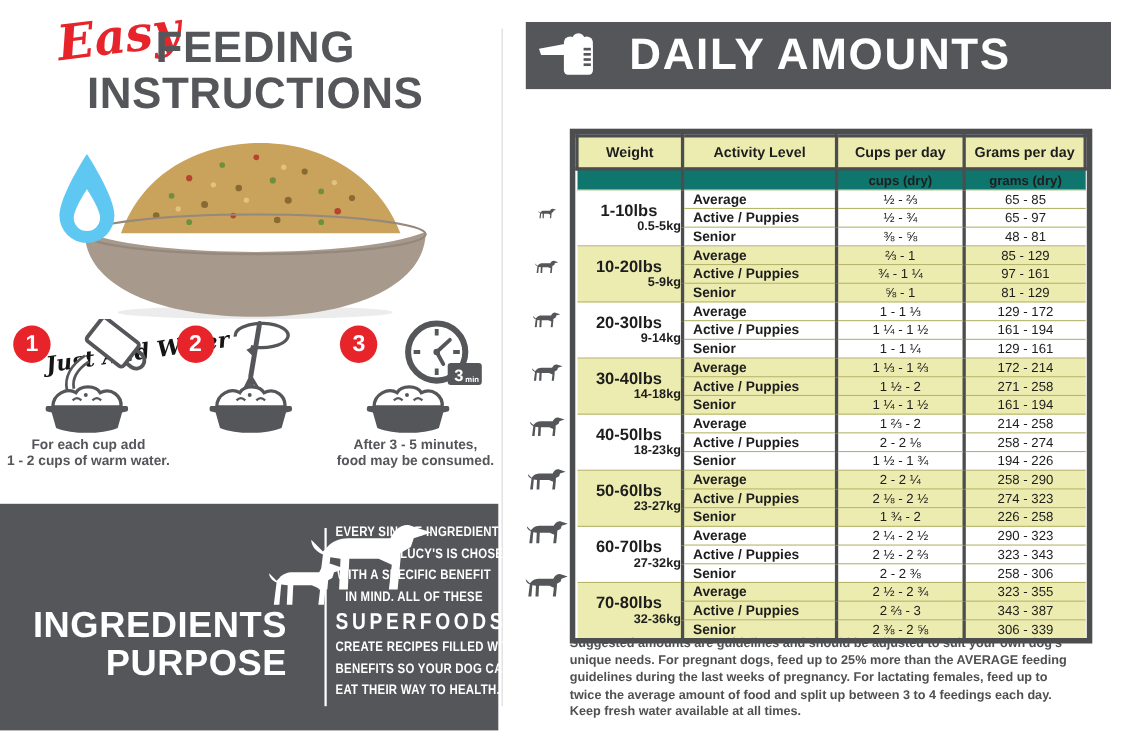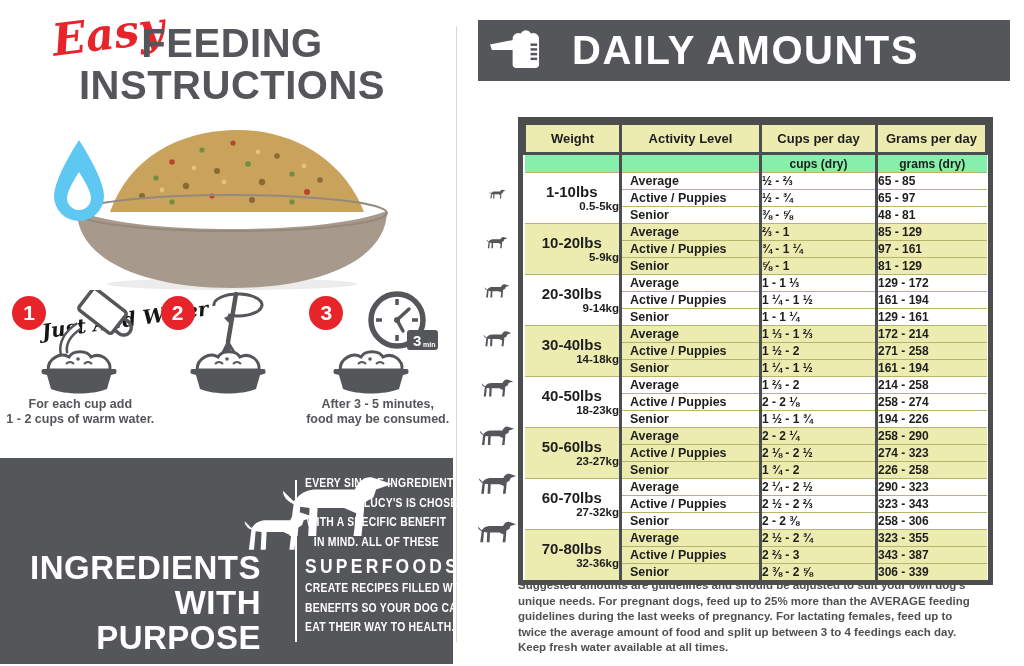--- a/index.html
+++ b/index.html
@@ -38,30 +38,30 @@
           display:flex;align-items:center;}
   .banner svg{margin-left:12px;}
   .btitle{color:#fff;font-weight:800;font-size:40px;letter-spacing:1.5px;margin-left:16px;}
   .gutter{position:absolute;left:477px;top:170px;width:40px;height:386px;
           display:flex;flex-direction:column;}
   .dogslot{flex:1;display:flex;align-items:center;justify-content:center;}
   .tablewrap{position:absolute;left:518px;top:117px;border:5px solid #4c4d4f;background:#fff;}
   table.daily{border-collapse:collapse;table-layout:fixed;width:462px;}
   .daily th{background:#ececb0;border:3px solid #4c4d4f;font-size:13px;font-weight:700;
             padding:6px 0;color:#1d1d1d;}
-  .daily .sub{background:#86efac;font-weight:700;font-size:12px;text-align:center;padding:2px 0 1px;color:#1d1d1d;}
+  .daily .sub{background:#0f766e;font-weight:700;font-size:12px;text-align:center;padding:2px 0 1px;color:#1d1d1d;}
   .daily tbody td{border-top:1px solid #b5b56b;height:16px;line-height:15px;padding:0;color:#1d1d1d;}
   .vsep{border-left:3px solid #4c4d4f;}
   tr.band-yellow{background:#ececb0;}
   tr.band-white{background:#fff;}
   .cell-weight{text-align:center;vertical-align:middle;}
   .wlbs{font-size:15px;font-weight:800;line-height:16px;}
   .wkg{font-size:11.5px;font-weight:700;line-height:13px;text-align:right;}
   .cell-activity{font-weight:700;font-size:12.5px;padding-left:8px!important;text-align:left;}
-  .cell-cups,.cell-grams{font-size:12px;font-weight:700;}
+  .cell-cups,.cell-grams{text-align:center;font-size:12px;font-weight:400;}
   .footnote{position:absolute;left:518px;top:578px;width:460px;font-size:11.5px;font-weight:700;
             line-height:15.5px;color:#4f5052;}
   .defs{position:absolute;width:0;height:0;overflow:hidden;}
 </style>
 </head>
 <body>
 
 <svg class="defs" xmlns="http://www.w3.org/2000/svg">
   <g id="bowlfood">
     <path d="M11 22 C11 10 24 4 32 9 C36 2 50 2 54 9 C64 4 74 12 73 22 Z" fill="#fff" stroke="#55565a" stroke-width="3"></path>
@@ -170,21 +170,20 @@
     <svg class="dogcat" width="158" height="92" viewBox="0 0 178 100">
       <g id="bigdog" transform="translate(42,-4) scale(1.5)">
         <path d="M2 14 L10 22 L13 19 C16 15 22 13 27 13 L56 13 C58 8 63 3 69 4 L84 9 L72 13 L70 19 L63 23 L63 27 L61 48 L55 48 L57 31 L48 27 L28 27 L27 48 L21 48 L22 27 L15 26 L13 48 L7 48 L10 24 C5 22 2 18 2 14 Z" fill="#fff"></path>
       </g>
       <g transform="translate(0,38) scale(0.95)">
         <path d="M2 14 L10 22 L13 19 C16 15 22 13 27 13 L56 13 C58 8 63 3 69 4 L84 9 L72 13 L70 19 L63 23 L63 27 L61 48 L55 48 L57 31 L48 27 L28 27 L27 48 L21 48 L22 27 L15 26 L13 48 L7 48 L10 24 C5 22 2 18 2 14 Z" fill="#fff"></path>
       </g>
     </svg>
     <div class="ph">
       <div>INGREDIENTS</div>
-      <div>WITH</div>
       <div>PURPOSE</div>
     </div>
     <div class="pdiv"></div>
     <div class="pbody">
         <div class="pline">EVERY SINGLE INGREDIENT IN</div>
         <div class="pline">GRANDMA LUCY'S IS CHOSEN</div>
         <div class="pline">WITH A SPECIFIC BENEFIT</div>
         <div class="pline">IN MIND. ALL OF THESE</div>
         <div class="pline psuper">SUPERFOODS</div>
         <div class="pline">CREATE RECIPES FILLED WITH</div>

